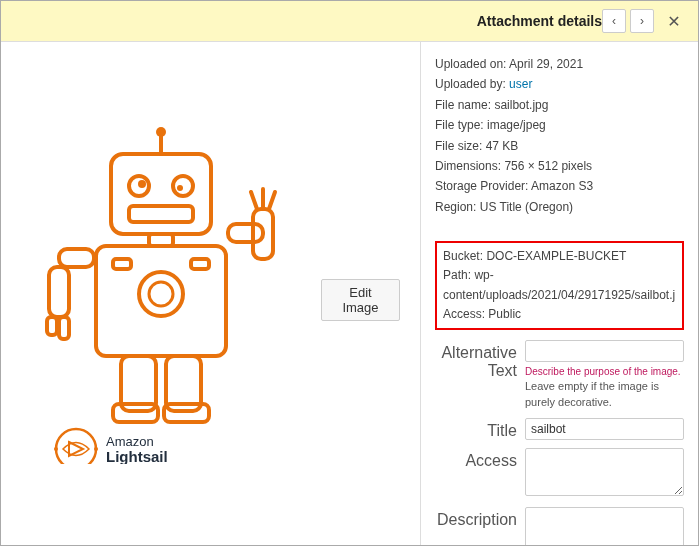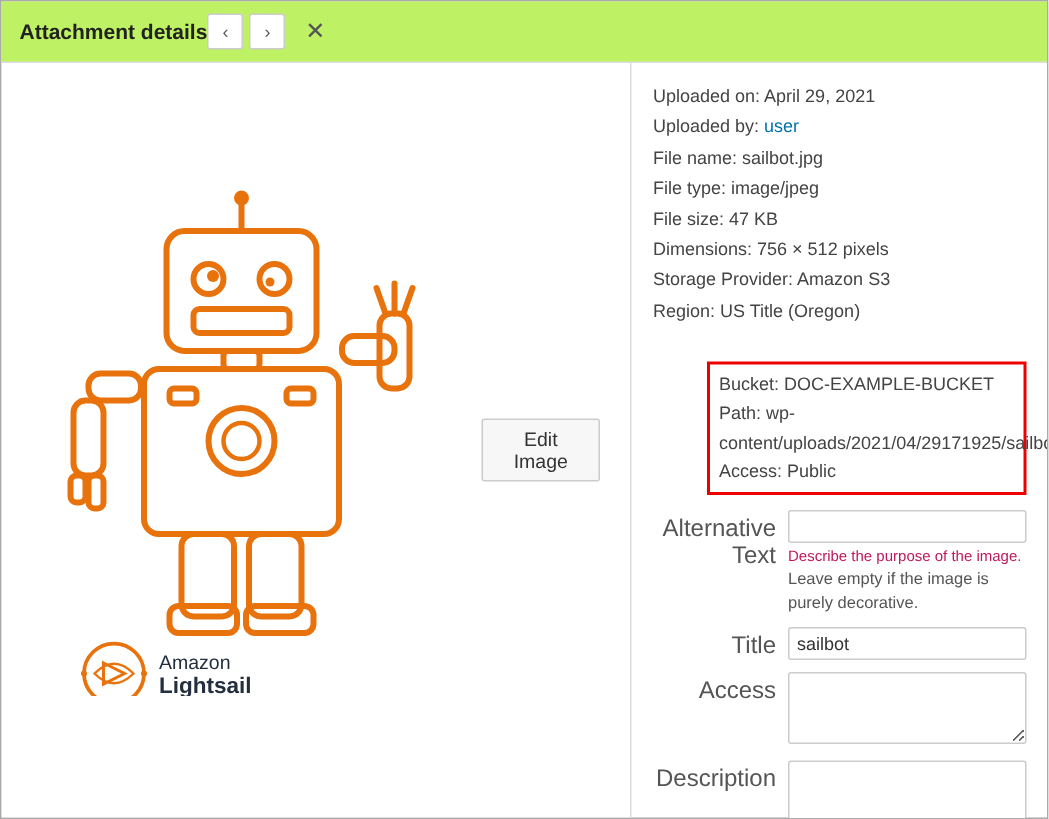--- a/index.html
+++ b/index.html
@@ -16,24 +16,24 @@
       border: 1px solid #aaa;
       background: #fff;
       display: flex;
       flex-direction: column;
       box-shadow: 0 2px 10px rgba(0,0,0,0.3);
     }
 
     .dialog-header {
       display: flex;
       align-items: center;
-      justify-content: flex-start;
+      justify-content: flex-end;
       padding: 8px 12px;
       border-bottom: 1px solid #ddd;
-      background: #bef264;
+      background: #fef9c3;
     }
 
     .dialog-title {
       font-size: 14px;
       font-weight: 600;
       color: #222;
     }
 
     .header-nav {
       display: flex;
@@ -130,21 +130,20 @@
       color: #0073aa;
       text-decoration: none;
     }
 
     .highlighted-box {
       border: 2px solid #e00;
       padding: 4px 6px;
       margin-bottom: 10px;
       line-height: 1.6;
       color: #444;
-      margin-left: 36px;
     }
 
     .form-row {
       display: flex;
       align-items: flex-start;
       margin-bottom: 8px;
     }
 
     .form-label {
       width: 90px;

